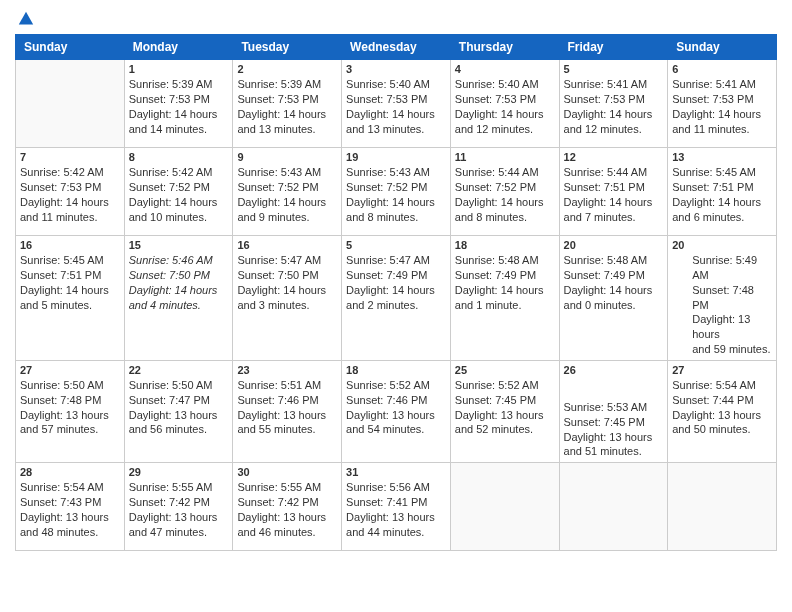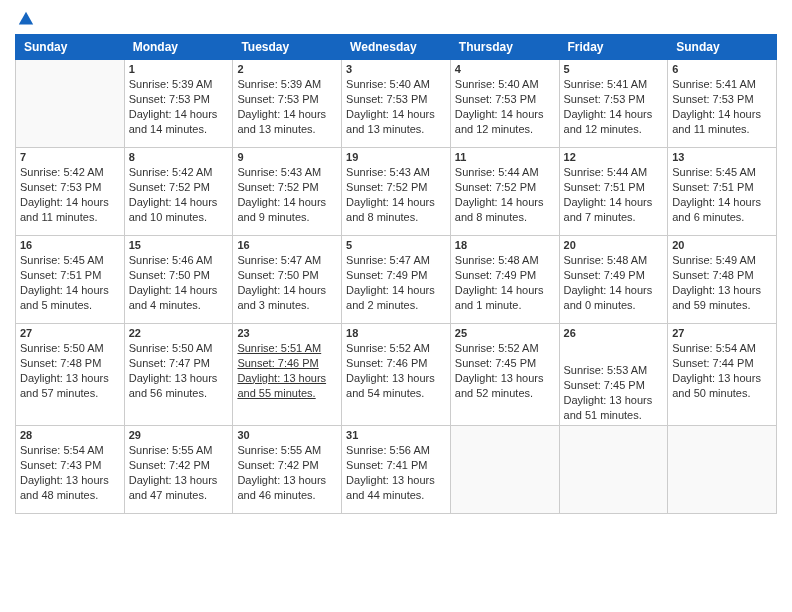--- a/index.html
+++ b/index.html
@@ -230,21 +230,21 @@
         <tr>
           <td>
             <span class="day-num">16</span>
             <div class="cell-content" style="white-space: pre-line;">Sunrise: 5:45 AM
 Sunset: 7:51 PM
 Daylight: 14 hours
 and 5 minutes.</div>
           </td>
           <td>
             <span class="day-num">15</span>
-            <div class="cell-content" style="white-space: pre-line;">Sunrise: 5:46 AM
+            <div class="cell-content" style="white-space: pre-line; font-style: italic;">Sunrise: 5:46 AM
 Sunset: 7:50 PM
 Daylight: 14 hours
 and 4 minutes.</div>
           </td>
           <td>
             <span class="day-num">16</span>
             <div class="cell-content" style="white-space: pre-line;">Sunrise: 5:47 AM
 Sunset: 7:50 PM
 Daylight: 14 hours
 and 3 minutes.</div>
@@ -265,21 +265,21 @@
           </td>
           <td>
             <span class="day-num">20</span>
             <div class="cell-content" style="white-space: pre-line;">Sunrise: 5:48 AM
 Sunset: 7:49 PM
 Daylight: 14 hours
 and 0 minutes.</div>
           </td>
           <td>
             <span class="day-num">20</span>
-            <div class="cell-content" style="white-space: pre-line;">Sunrise: 5:49 AM
+            <div class="cell-content" style="white-space: pre-line; margin-left: 20px;">Sunrise: 5:49 AM
 Sunset: 7:48 PM
 Daylight: 13 hours
 and 59 minutes.</div>
           </td>
         </tr>
         <tr>
           <td>
             <span class="day-num">27</span>
             <div class="cell-content" style="white-space: pre-line;">Sunrise: 5:50 AM
 Sunset: 7:48 PM
@@ -288,21 +288,21 @@
           </td>
           <td>
             <span class="day-num">22</span>
             <div class="cell-content" style="white-space: pre-line;">Sunrise: 5:50 AM
 Sunset: 7:47 PM
 Daylight: 13 hours
 and 56 minutes.</div>
           </td>
           <td>
             <span class="day-num">23</span>
-            <div class="cell-content" style="white-space: pre-line; text-decoration: underline;">Sunrise: 5:51 AM
+            <div class="cell-content" style="white-space: pre-line;">Sunrise: 5:51 AM
 Sunset: 7:46 PM
 Daylight: 13 hours
 and 55 minutes.</div>
           </td>
           <td>
             <span class="day-num">18</span>
             <div class="cell-content" style="white-space: pre-line;">Sunrise: 5:52 AM
 Sunset: 7:46 PM
 Daylight: 13 hours
 and 54 minutes.</div>

